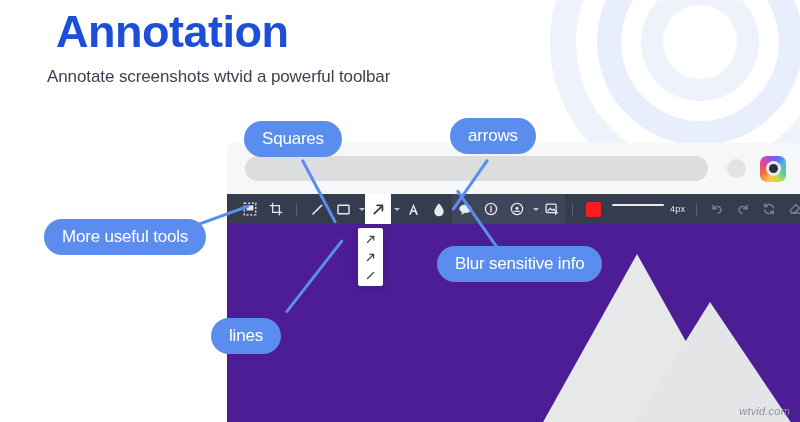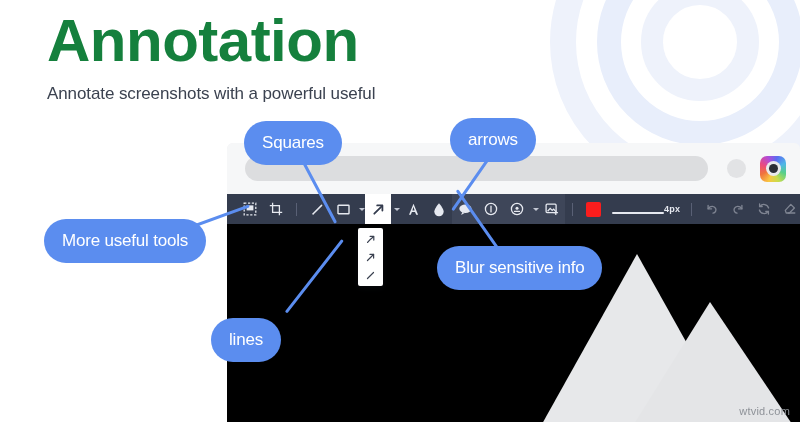--- a/index.html
+++ b/index.html
@@ -44,25 +44,26 @@
   .ring.r3 { width: 118px; height: 118px; left: 101px; top: 101px; border-width: 22px; border-color:#eef2fb; }
 
   
   .header {
     position: absolute;
     left: 47px;
     top: 6px;
     z-index: 4;
   }
   .title {
-    font-size: 60px;
+    font-size: 45px;
     font-weight: bold;
-    color: #15803d;
+    color: #1d4ed8;
     letter-spacing: -0.5px;
     line-height: 1.15;
+    margin-left: 9px;
   }
   .subtitle {
     font-size: 17px;
     color: #3b4250;
     margin-top: 9px;
     letter-spacing: -0.1px;
   }
 
   
   .window {
@@ -176,23 +177,23 @@
     flex: 0 0 auto;
   }
   .swatch {
     width: 15px;
     height: 15px;
     border-radius: 2px;
     background: #fb1d1d;
   }
   .stroke-prev {
     display: flex;
-    align-items: flex-end;
+    align-items: flex-start;
+    gap: 6px;
     margin: 0 4px 0 6px;
-    font-weight: bold;
   }
   .stroke-line {
     width: 52px;
     height: 2px;
     background: #e6e9f0;
     border-radius: 2px;
   }
   .stroke-label {
     font-size: 9px;
     color: #e6e9f0;
@@ -216,21 +217,22 @@
     display: flex;
     align-items: center;
     justify-content: center;
     color: #3a4150;
   }
 
   
   .canvas {
     position: relative;
     height: 198px;
-    background: #000000;
+    background: #4c1d95;
+    font-style: italic;
   }
   .ph-mtn {
     position: absolute;
     left: 315px;
     top: 30px;
     width: 250px;
     height: 170px;
     overflow: hidden;
   }
   .watermark {
@@ -249,21 +251,21 @@
     color: #ffffff;
     border-radius: 22px;
     display: flex;
     align-items: center;
     justify-content: center;
     font-size: 17px;
     letter-spacing: -0.2px;
     white-space: nowrap;
     z-index: 8;
     padding: 0 18px;
-    height: 44px;
+    height: 36px;
   }
 
   .connector {
     position: absolute;
     background: #5b8def;
     transform-origin: 0 50%;
     height: 3px;
     border-radius: 2px;
     z-index: 7;
   }
@@ -274,21 +276,21 @@
 <div id="stage">
 
   <div class="rings">
     <div class="ring r1"></div>
     <div class="ring r2"></div>
     <div class="ring r3"></div>
   </div>
 
   <div class="header">
     <div class="title">Annotation</div>
-    <div class="subtitle">Annotate screenshots with a powerful useful</div>
+    <div class="subtitle">Annotate screenshots wtvid a powerful toolbar</div>
   </div>
 
   <div class="window">
 
     <div class="win-topbar">
       <div class="addressbar"></div>
       <div class="topbar-dot"></div>
       <div class="app-icon"></div>
     </div>
 

